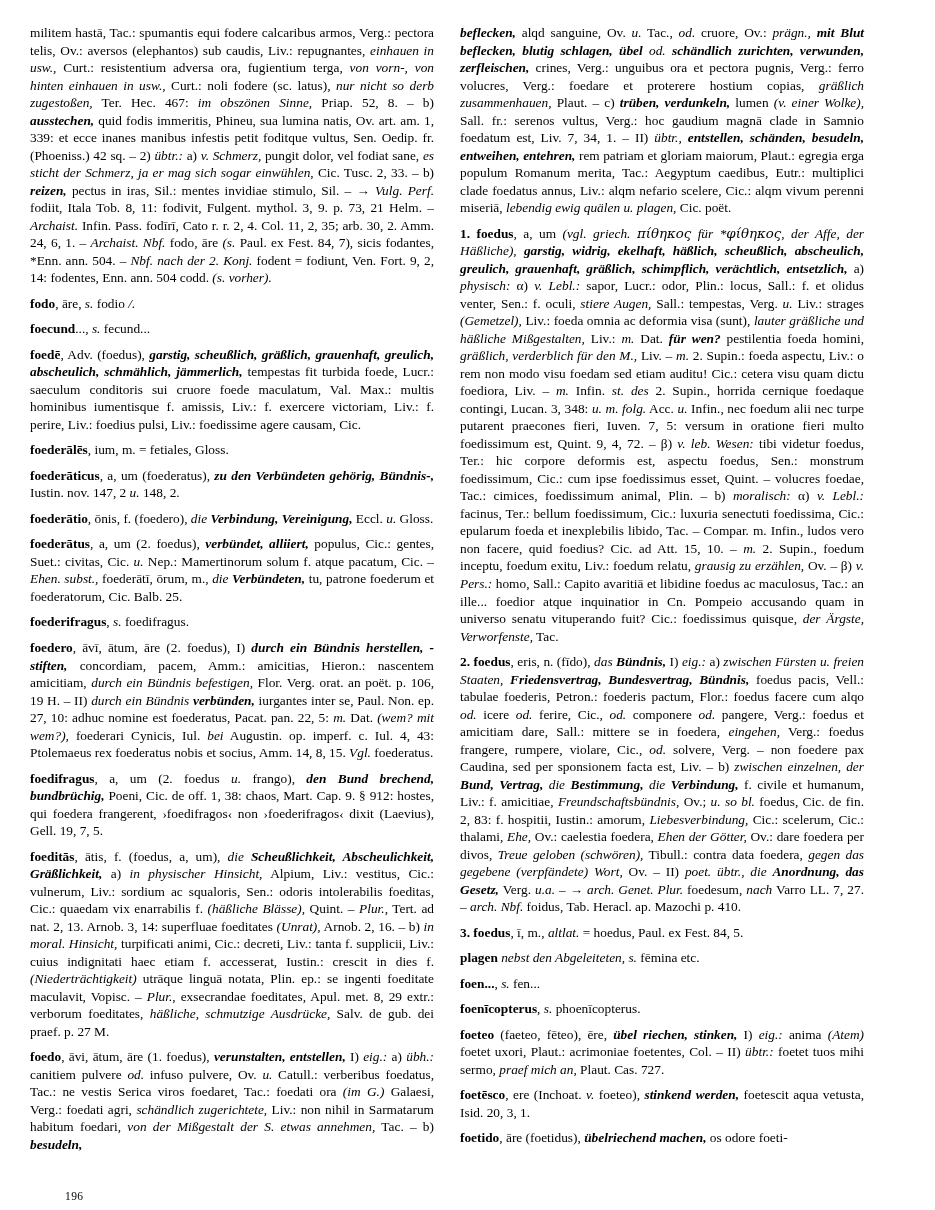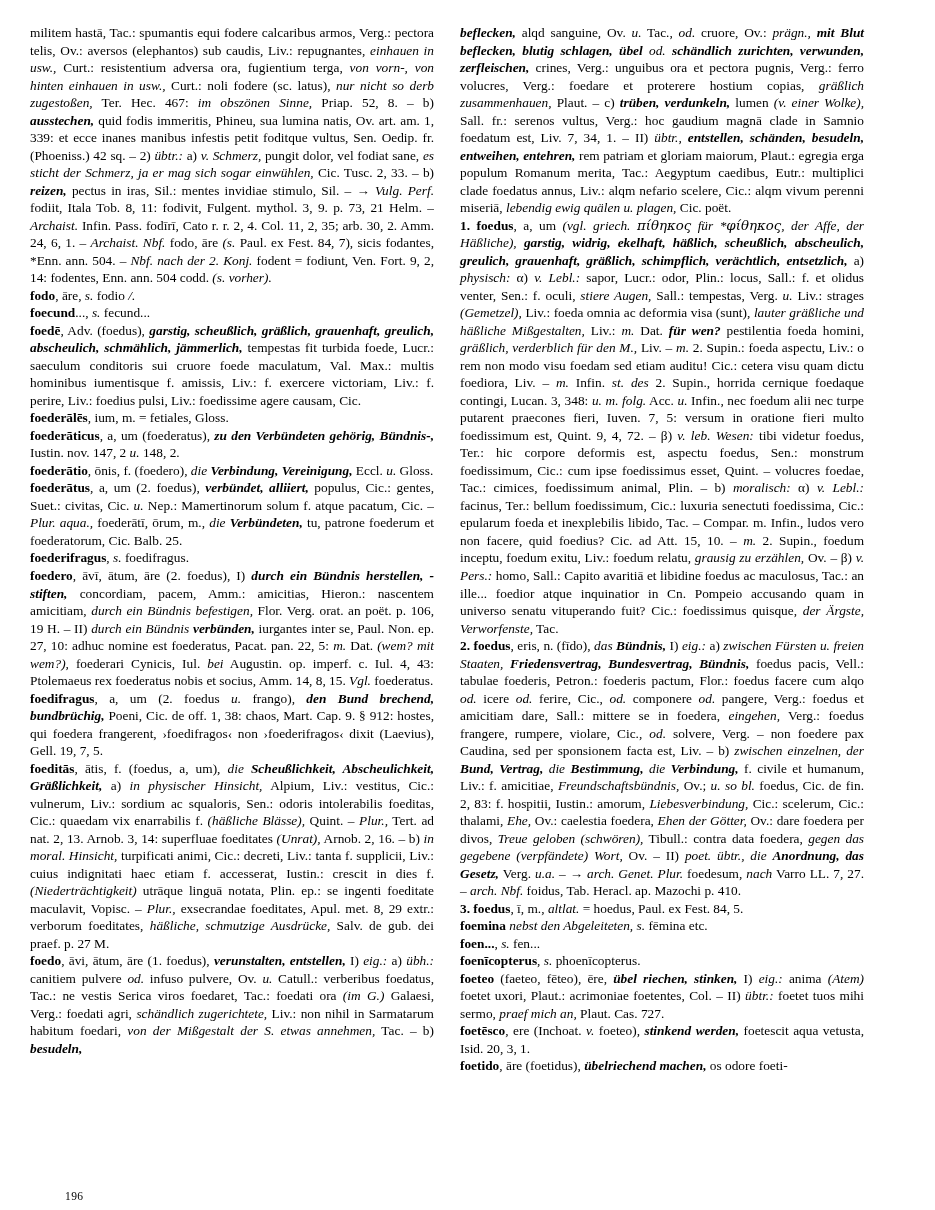--- a/index.html
+++ b/index.html
@@ -35,21 +35,21 @@
   }
   .entry {
     font-size: 13.35px;
     line-height: 1.313;
     text-align: justify;
     text-justify: inter-word;
     hyphens: manual;
     margin: 0;
     text-indent: 0;
   }
-  .entry + .entry { margin-top: 0; }
+  .entry + .entry { margin-top: 8px; }
 
   
   .cont { text-indent: 0; }
 
   b   { font-weight: bold; }
   i   { font-style: italic; }
   .gr { font-family: "DejaVu Serif", serif; font-style: italic; }
 
   .folio {
     position: absolute;
@@ -68,34 +68,34 @@
   <div class="columns">
 
     <div class="col">
       <p class="entry cont">militem hastā, Tac.: spumantis equi fodere calcaribus armos, Verg.: pectora telis, Ov.: aversos (elephantos) sub caudis, Liv.: repugnantes, <i>einhauen in usw.,</i> Curt.: resistentium adversa ora, fugientium terga, <i>von vorn-, von hinten einhauen in usw.,</i> Curt.: noli fodere (sc. latus), <i>nur nicht so derb zugestoßen,</i> Ter. Hec. 467: <i>im obszönen Sinne,</i> Priap. 52, 8. – b) <b><i>ausstechen,</i></b> quid fodis immeritis, Phineu, sua lumina natis, Ov. art. am. 1, 339: et ecce inanes manibus infestis petit foditque vultus, Sen. Oedip. fr. (Phoeniss.) 42 sq. – 2) <i>übtr.:</i> a) <i>v. Schmerz,</i> pungit dolor, vel fodiat sane, <i>es sticht der Schmerz, ja er mag sich sogar einwühlen,</i> Cic. Tusc. 2, 33. – b) <b><i>reizen,</i></b> pectus in iras, Sil.: mentes invidiae stimulo, Sil. – → <i>Vulg. Perf.</i> fodiit, Itala Tob. 8, 11: fodivit, Fulgent. mythol. 3, 9. p. 73, 21 Helm. – <i>Archaist.</i> Infin. Pass. fodīrī, Cato r. r. 2, 4. Col. 11, 2, 35; arb. 30, 2. Amm. 24, 6, 1. – <i>Archaist. Nbf.</i> fodo, āre <i>(s.</i> Paul. ex Fest. 84, 7), sicis fodantes, *Enn. ann. 504. – <i>Nbf. nach der 2. Konj.</i> fodent = fodiunt, Ven. Fort. 9, 2, 14: fodentes, Enn. ann. 504 codd. <i>(s. vorher).</i></p>
       <p class="entry"><b>fodo</b>, āre, <i>s.</i> fodio <i>/.</i></p>
       <p class="entry"><b>foecund</b>..., <i>s.</i> fecund...</p>
       <p class="entry"><b>foedē</b>, Adv. (foedus), <b><i>garstig, scheußlich, gräßlich, grauenhaft, greulich, abscheulich, schmählich, jämmerlich,</i></b> tempestas fit turbida foede, Lucr.: saeculum conditoris sui cruore foede maculatum, Val. Max.: multis hominibus iumentisque f. amissis, Liv.: f. exercere victoriam, Liv.: f. perire, Liv.: foedius pulsi, Liv.: foedissime agere causam, Cic.</p>
       <p class="entry"><b>foederālēs</b>, ium, m. = fetiales, Gloss.</p>
       <p class="entry"><b>foederāticus</b>, a, um (foederatus), <b><i>zu den Verbündeten gehörig, Bündnis-,</i></b> Iustin. nov. 147, 2 <i>u.</i> 148, 2.</p>
       <p class="entry"><b>foederātio</b>, ōnis, f. (foedero), <i>die</i> <b><i>Verbindung, Vereinigung,</i></b> Eccl. <i>u.</i> Gloss.</p>
-      <p class="entry"><b>foederātus</b>, a, um (2. foedus), <b><i>verbündet, alliiert,</i></b> populus, Cic.: gentes, Suet.: civitas, Cic. <i>u.</i> Nep.: Mamertinorum solum f. atque pacatum, Cic. – <i>Plur. aqua.,</i> foederātī, ōrum, m., <i>die</i> <b><i>Verbündeten,</i></b> tu, patrone foederum et foederatorum, Cic. Balb. 25.</p>
+      <p class="entry"><b>foederātus</b>, a, um (2. foedus), <b><i>verbündet, alliiert,</i></b> populus, Cic.: gentes, Suet.: civitas, Cic. <i>u.</i> Nep.: Mamertinorum solum f. atque pacatum, Cic. – <i>Ehen. subst.,</i> foederātī, ōrum, m., <i>die</i> <b><i>Verbündeten,</i></b> tu, patrone foederum et foederatorum, Cic. Balb. 25.</p>
       <p class="entry"><b>foederifragus</b>, <i>s.</i> foedifragus.</p>
       <p class="entry"><b>foedero</b>, āvī, ātum, āre (2. foedus), I) <b><i>durch ein Bündnis herstellen, -stiften,</i></b> concordiam, pacem, Amm.: amicitias, Hieron.: nascentem amicitiam, <i>durch ein Bündnis befestigen,</i> Flor. Verg. orat. an poët. p. 106, 19 H. – II) <i>durch ein Bündnis</i> <b><i>verbünden,</i></b> iurgantes inter se, Paul. Non. ep. 27, 10: adhuc nomine est foederatus, Pacat. pan. 22, 5: <i>m.</i> Dat. <i>(wem? mit wem?),</i> foederari Cynicis, Iul. <i>bei</i> Augustin. op. imperf. c. Iul. 4, 43: Ptolemaeus rex foederatus nobis et socius, Amm. 14, 8, 15. <i>Vgl.</i> foederatus.</p>
       <p class="entry"><b>foedifragus</b>, a, um (2. foedus <i>u.</i> frango), <b><i>den Bund brechend, bundbrüchig,</i></b> Poeni, Cic. de off. 1, 38: chaos, Mart. Cap. 9. § 912: hostes, qui foedera frangerent, ›foedifragos‹ non ›foederifragos‹ dixit (Laevius), Gell. 19, 7, 5.</p>
       <p class="entry"><b>foeditās</b>, ātis, f. (foedus, a, um), <i>die</i> <b><i>Scheußlichkeit, Abscheulichkeit, Gräßlichkeit,</i></b> a) <i>in physischer Hinsicht,</i> Alpium, Liv.: vestitus, Cic.: vulnerum, Liv.: sordium ac squaloris, Sen.: odoris intolerabilis foeditas, Cic.: quaedam vix enarrabilis f. <i>(häßliche Blässe),</i> Quint. – <i>Plur.,</i> Tert. ad nat. 2, 13. Arnob. 3, 14: superfluae foeditates <i>(Unrat),</i> Arnob. 2, 16. – b) <i>in moral. Hinsicht,</i> turpificati animi, Cic.: decreti, Liv.: tanta f. supplicii, Liv.: cuius indignitati haec etiam f. accesserat, Iustin.: crescit in dies f. <i>(Niederträchtigkeit)</i> utrāque linguā notata, Plin. ep.: se ingenti foeditate maculavit, Vopisc. – <i>Plur.,</i> exsecrandae foeditates, Apul. met. 8, 29 extr.: verborum foeditates, <i>häßliche, schmutzige Ausdrücke,</i> Salv. de gub. dei praef. p. 27 M.</p>
       <p class="entry"><b>foedo</b>, āvi, ātum, āre (1. foedus), <b><i>verunstalten, entstellen,</i></b> I) <i>eig.:</i> a) <i>übh.:</i> canitiem pulvere <i>od.</i> infuso pulvere, Ov. <i>u.</i> Catull.: verberibus foedatus, Tac.: ne vestis Serica viros foedaret, Tac.: foedati ora <i>(im G.)</i> Galaesi, Verg.: foedati agri, <i>schändlich zugerichtete,</i> Liv.: non nihil in Sarmatarum habitum foedari, <i>von der Mißgestalt der S. etwas annehmen,</i> Tac. – b) <b><i>besudeln,</i></b></p>
     </div>
 
     <div class="col">
       <p class="entry cont"><b><i>beflecken,</i></b> alqd sanguine, Ov. <i>u.</i> Tac., <i>od.</i> cruore, Ov.: <i>prägn.,</i> <b><i>mit Blut beflecken, blutig schlagen, übel</i></b> <i>od.</i> <b><i>schändlich zurichten, verwunden, zerfleischen,</i></b> crines, Verg.: unguibus ora et pectora pugnis, Verg.: ferro volucres, Verg.: foedare et proterere hostium copias, <i>gräßlich zusammenhauen,</i> Plaut. – c) <b><i>trüben, verdunkeln,</i></b> lumen <i>(v. einer Wolke),</i> Sall. fr.: serenos vultus, Verg.: hoc gaudium magnā clade in Samnio foedatum est, Liv. 7, 34, 1. – II) <i>übtr.,</i> <b><i>entstellen, schänden, besudeln, entweihen, entehren,</i></b> rem patriam et gloriam maiorum, Plaut.: egregia erga populum Romanum merita, Tac.: Aegyptum caedibus, Eutr.: multiplici clade foedatus annus, Liv.: alqm nefario scelere, Cic.: alqm vivum perenni miseriā, <i>lebendig ewig quälen u. plagen,</i> Cic. poët.</p>
       <p class="entry"><b>1. foedus</b>, a, um <i>(vgl. griech.</i> <span class="gr">πίθηκος</span> <i>für *</i><span class="gr">φίθηκος</span><i>, der Affe, der Häßliche),</i> <b><i>garstig, widrig, ekelhaft, häßlich, scheußlich, abscheulich, greulich, grauenhaft, gräßlich, schimpflich, verächtlich, entsetzlich,</i></b> a) <i>physisch:</i> α) <i>v. Lebl.:</i> sapor, Lucr.: odor, Plin.: locus, Sall.: f. et olidus venter, Sen.: f. oculi, <i>stiere Augen,</i> Sall.: tempestas, Verg. <i>u.</i> Liv.: strages <i>(Gemetzel),</i> Liv.: foeda omnia ac deformia visa (sunt), <i>lauter gräßliche und häßliche Mißgestalten,</i> Liv.: <i>m.</i> Dat. <b><i>für wen?</i></b> pestilentia foeda homini, <i>gräßlich, verderblich für den M.,</i> Liv. – <i>m.</i> 2. Supin.: foeda aspectu, Liv.: o rem non modo visu foedam sed etiam auditu! Cic.: cetera visu quam dictu foediora, Liv. – <i>m.</i> Infin. <i>st. des</i> 2. Supin., horrida cernique foedaque contingi, Lucan. 3, 348: <i>u. m. folg.</i> Acc. <i>u.</i> Infin., nec foedum alii nec turpe putarent praecones fieri, Iuven. 7, 5: versum in oratione fieri multo foedissimum est, Quint. 9, 4, 72. – β) <i>v. leb. Wesen:</i> tibi videtur foedus, Ter.: hic corpore deformis est, aspectu foedus, Sen.: monstrum foedissimum, Cic.: cum ipse foedissimus esset, Quint. – volucres foedae, Tac.: cimices, foedissimum animal, Plin. – b) <i>moralisch:</i> α) <i>v. Lebl.:</i> facinus, Ter.: bellum foedissimum, Cic.: luxuria senectuti foedissima, Cic.: epularum foeda et inexplebilis libido, Tac. – Compar. m. Infin., ludos vero non facere, quid foedius? Cic. ad Att. 15, 10. – <i>m.</i> 2. Supin., foedum inceptu, foedum exitu, Liv.: foedum relatu, <i>grausig zu erzählen,</i> Ov. – β) <i>v. Pers.:</i> homo, Sall.: Capito avaritiā et libidine foedus ac maculosus, Tac.: an ille... foedior atque inquinatior in Cn. Pompeio accusando quam in universo senatu vituperando fuit? Cic.: foedissimus quisque, <i>der Ärgste, Verworfenste,</i> Tac.</p>
       <p class="entry"><b>2. foedus</b>, eris, n. (fīdo), <i>das</i> <b><i>Bündnis,</i></b> I) <i>eig.:</i> a) <i>zwischen Fürsten u. freien Staaten,</i> <b><i>Friedensvertrag, Bundesvertrag, Bündnis,</i></b> foedus pacis, Vell.: tabulae foederis, Petron.: foederis pactum, Flor.: foedus facere cum alqo <i>od.</i> icere <i>od.</i> ferire, Cic., <i>od.</i> componere <i>od.</i> pangere, Verg.: foedus et amicitiam dare, Sall.: mittere se in foedera, <i>eingehen,</i> Verg.: foedus frangere, rumpere, violare, Cic., <i>od.</i> solvere, Verg. – non foedere pax Caudina, sed per sponsionem facta est, Liv. – b) <i>zwischen einzelnen, der</i> <b><i>Bund, Vertrag,</i></b> <i>die</i> <b><i>Bestimmung,</i></b> <i>die</i> <b><i>Verbindung,</i></b> f. civile et humanum, Liv.: f. amicitiae, <i>Freundschaftsbündnis,</i> Ov.; <i>u. so bl.</i> foedus, Cic. de fin. 2, 83: f. hospitii, Iustin.: amorum, <i>Liebesverbindung,</i> Cic.: scelerum, Cic.: thalami, <i>Ehe,</i> Ov.: caelestia foedera, <i>Ehen der Götter,</i> Ov.: dare foedera per divos, <i>Treue geloben (schwören),</i> Tibull.: contra data foedera, <i>gegen das gegebene (verpfändete) Wort,</i> Ov. – II) <i>poet. übtr., die</i> <b><i>Anordnung, das</i></b> <b><i>Gesetz,</i></b> Verg. <i>u.a.</i> – → <i>arch. Genet. Plur.</i> foedesum, <i>nach</i> Varro LL. 7, 27. – <i>arch. Nbf.</i> foidus, Tab. Heracl. ap. Mazochi p. 410.</p>
       <p class="entry"><b>3. foedus</b>, ī, m., <i>altlat.</i> = hoedus, Paul. ex Fest. 84, 5.</p>
-      <p class="entry"><b>foemina</b> <i>nebst den Abgeleiteten, s.</i> fēmina etc.</p>
+      <p class="entry"><b>plagen</b> <i>nebst den Abgeleiteten, s.</i> fēmina etc.</p>
       <p class="entry"><b>foen...</b>, <i>s.</i> fen...</p>
       <p class="entry"><b>foenīcopterus</b>, <i>s.</i> phoenīcopterus.</p>
       <p class="entry"><b>foeteo</b> (faeteo, fēteo), ēre, <b><i>übel riechen, stinken,</i></b> I) <i>eig.:</i> anima <i>(Atem)</i> foetet uxori, Plaut.: acrimoniae foetentes, Col. – II) <i>übtr.:</i> foetet tuos mihi sermo, <i>praef mich an,</i> Plaut. Cas. 727.</p>
       <p class="entry"><b>foetēsco</b>, ere (Inchoat. <i>v.</i> foeteo), <b><i>stinkend werden,</i></b> foetescit aqua vetusta, Isid. 20, 3, 1.</p>
       <p class="entry"><b>foetido</b>, āre (foetidus), <b><i>übelriechend machen,</i></b> os odore foeti-</p>
     </div>
 
   </div>
 
   <div class="folio">196</div>

